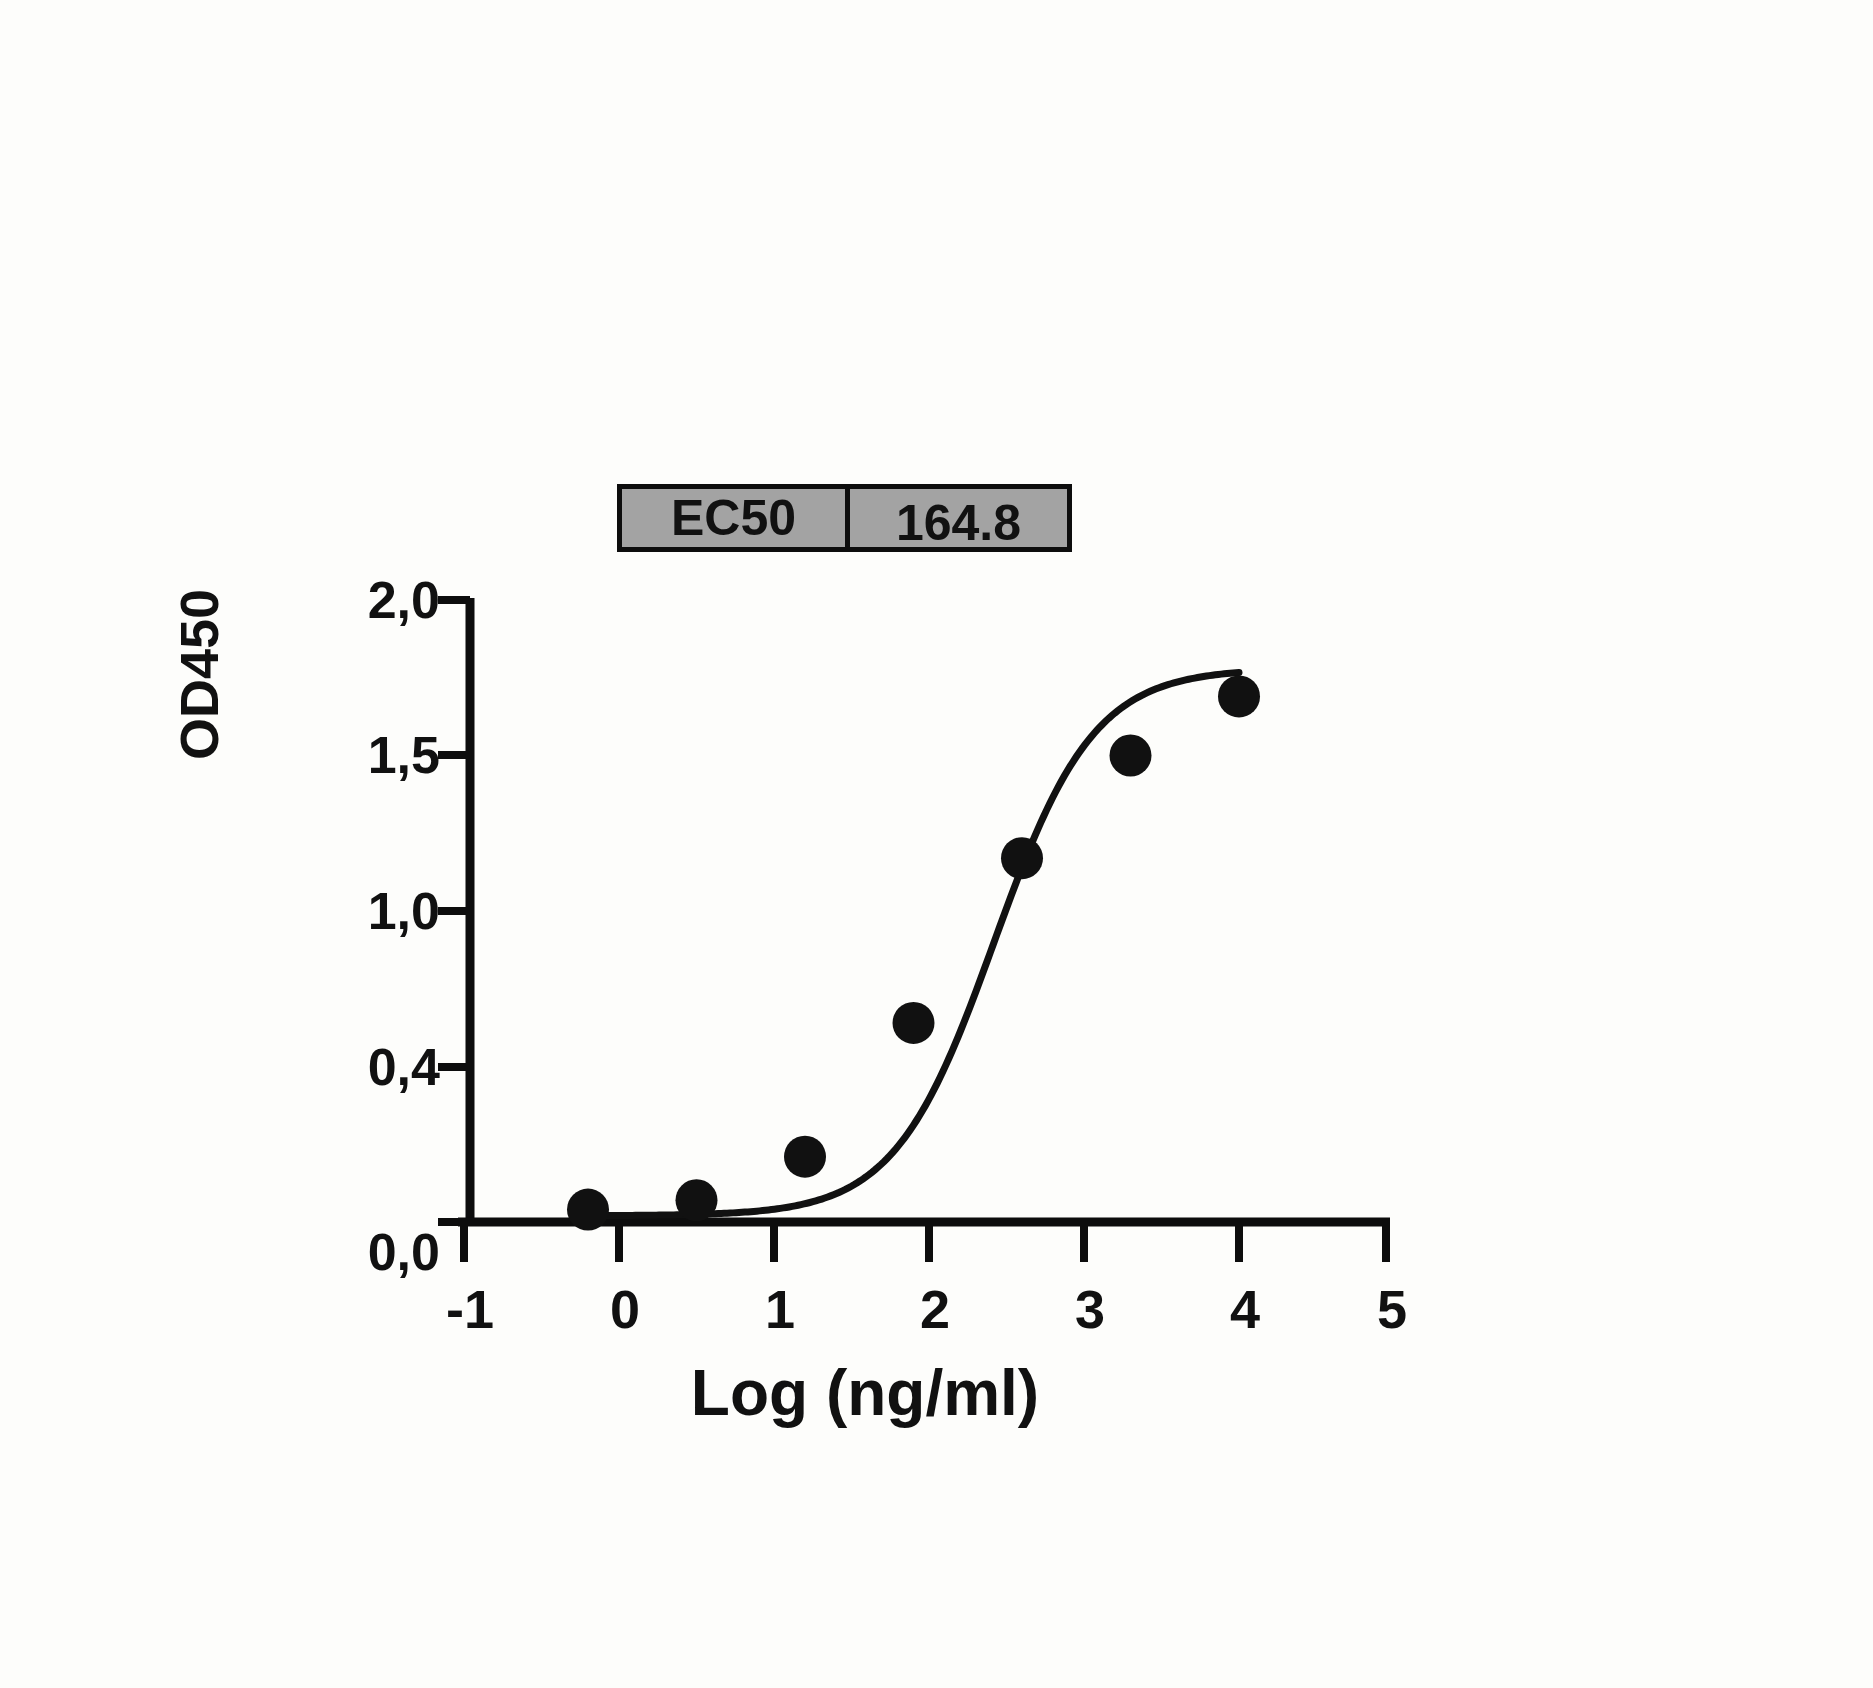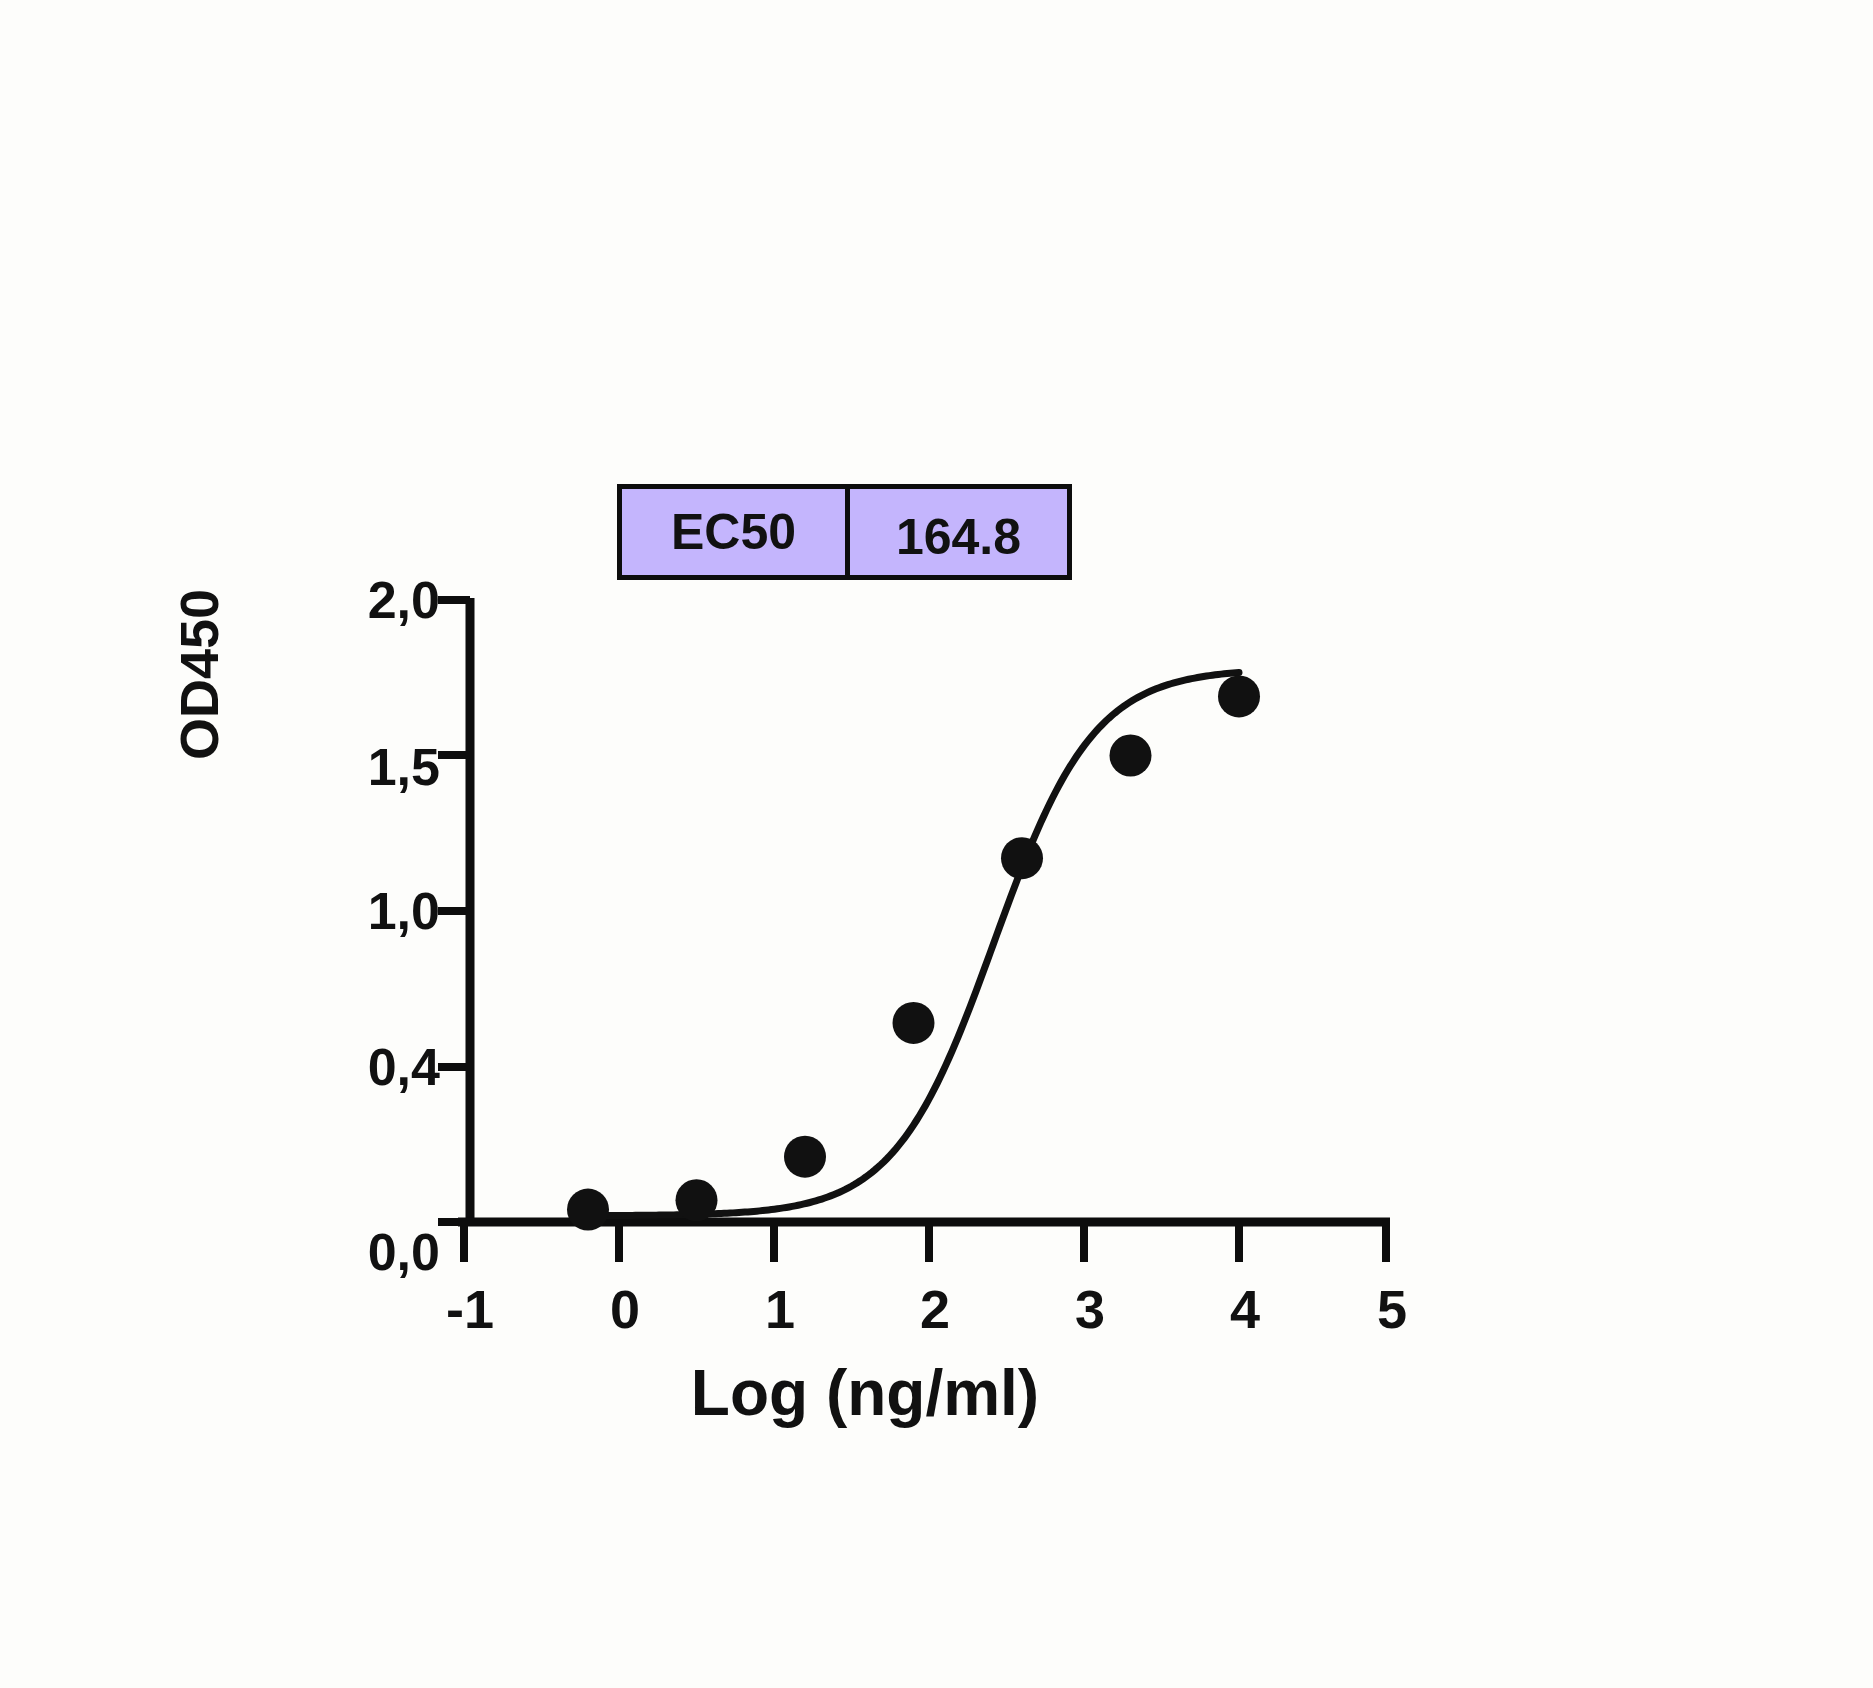--- a/index.html
+++ b/index.html
@@ -33,23 +33,23 @@
     white-space: nowrap;
   }
 
   
   #ec50-table {
     position: absolute;
     left: 617px;
     top: 484px;
     display: flex;
     border: 5px solid #0d0d0d;
-    background: #c4b5fd;
+    background: #a3a3a3;
     box-sizing: border-box;
-    height: 96px;
+    height: 68px;
   }
   .ec50-cell {
     display: flex;
     align-items: center;
     justify-content: center;
     font-size: 50px;
     font-weight: bold;
     color: #111111;
     box-sizing: border-box;
     padding: 0 14px;
@@ -179,21 +179,21 @@
           <circle cx="913.50" cy="1022.96" r="21" fill="#111111"></circle>
           <circle cx="1022.00" cy="858.13" r="21" fill="#111111"></circle>
           <circle cx="1130.50" cy="755.50" r="21" fill="#111111"></circle>
           <circle cx="1239.00" cy="696.41" r="21" fill="#111111"></circle>
         </g>
     </svg>
   </div>
 
   <div id="ytick-wrap">
     <div class="ytick-label" style="top:574px;">2,0</div>
-    <div class="ytick-label" style="top:729px;margin-top:12px;">1,5</div>
+    <div class="ytick-label" style="top:729px;">1,5</div>
     <div class="ytick-label" style="top:885px;">1,0</div>
     <div class="ytick-label" style="top:1041px;">0,4</div>
     <div class="ytick-label" style="top:1226px;">0,0</div>
   </div>
 
   <div id="xtick-wrap">
     <div class="xtick-label" style="left:470px;  top:1282px;">-1</div>
     <div class="xtick-label" style="left:625px;  top:1282px;">0</div>
     <div class="xtick-label" style="left:780px;  top:1282px;">1</div>
     <div class="xtick-label" style="left:935px;  top:1282px;">2</div>

